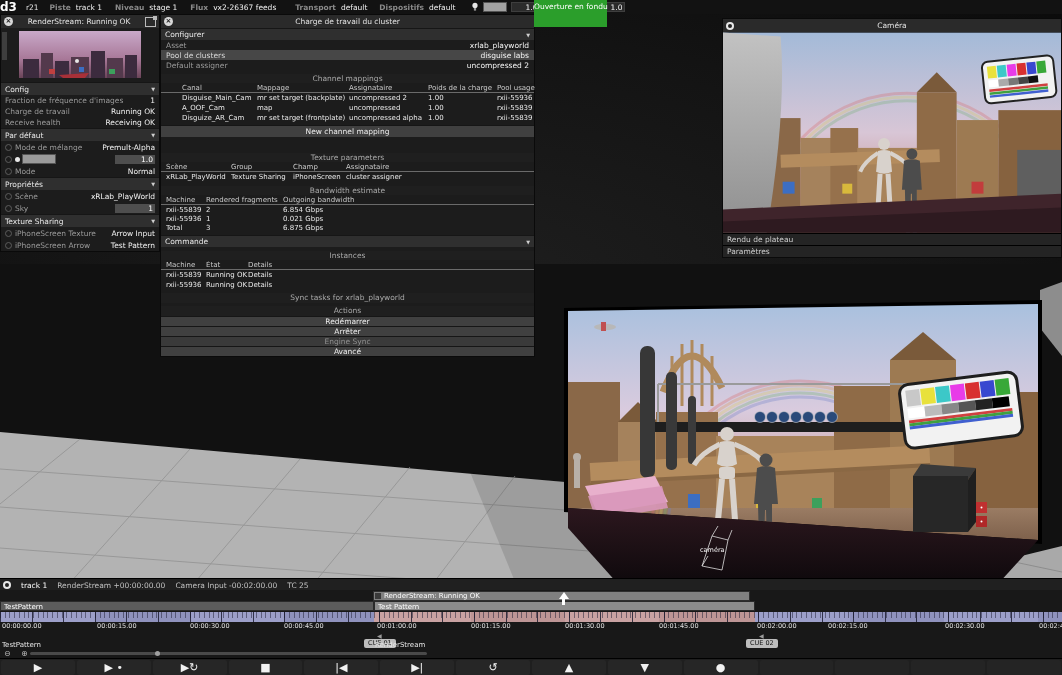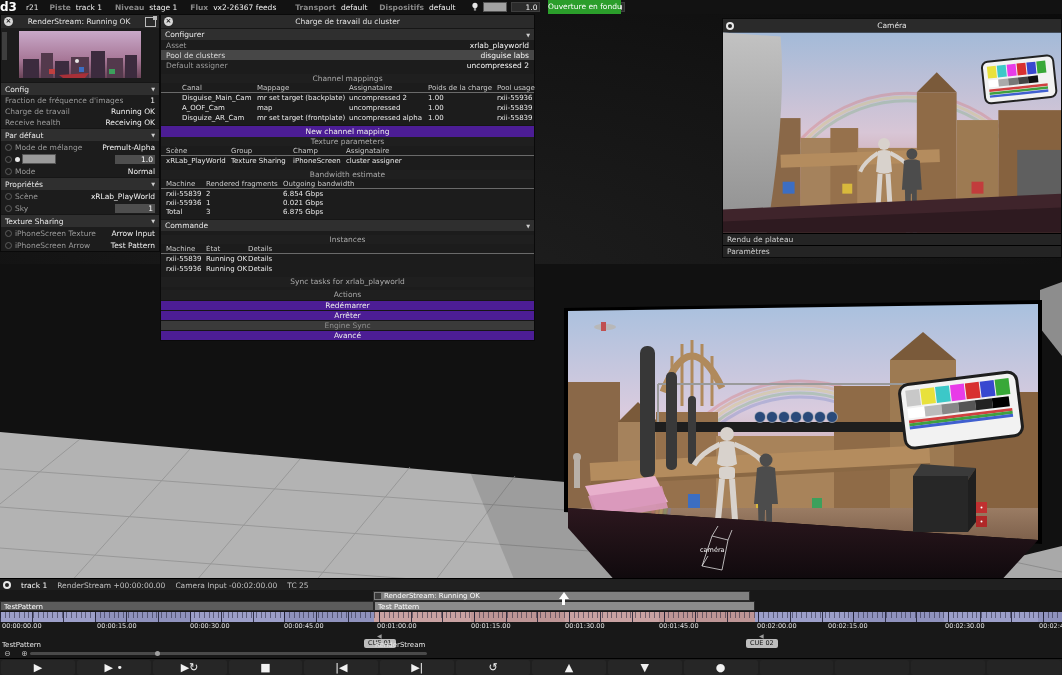--- a/index.html
+++ b/index.html
@@ -12,21 +12,21 @@
   #menubar{position:absolute;left:0;top:0;width:1062px;height:14px;background:#121212;
            display:flex;align-items:center;white-space:nowrap;z-index:40;}
   #menubar .logo{color:#fff;font-weight:bold;font-size:12px;}
   #menubar .ver{color:#e0e0e0;margin-left:9px;}
   .mb-group{display:flex;align-items:center;cursor:default;}
   .mb-label{color:#8a8a8a;font-weight:bold;}
   .mb-value{color:#f0f0f0;margin-left:5px;}
   .mb-slider{width:22px;height:8px;background:#a2a2a2;border:1px solid #555;}
   .mb-valbox{width:29px;height:10px;background:#2b2b2b;border:1px solid #3e3e3e;color:#f5f5f5;
              text-align:right;line-height:10px;padding-right:2px;box-sizing:border-box;}
-  #fade-btn{position:absolute;left:548px;top:0;width:73px;height:14px;background:#2b9e2b;
+  #fade-btn{position:absolute;left:534px;top:0;width:73px;height:27px;background:#2b9e2b;
             color:#fff;text-align:center;line-height:14px;font-size:7.5px;cursor:pointer;}
   .ico-svg{display:block;}
 
   
   .panel{background:#1c1c1c;border:1px solid #0a0a0a;box-sizing:border-box;z-index:30;}
   .titlebar{height:13px;background:#2a2a2a;display:flex;align-items:center;position:relative;}
   .titlebar .ttl{flex:1;text-align:center;color:#e3e3e3;font-size:7.5px;}
   .close-ico{width:9px;height:9px;margin-left:3px;border-radius:50%;background:#d8d8d8;color:#1a1a1a;
              font-size:7px;line-height:9px;text-align:center;font-weight:bold;cursor:pointer;flex:none;}
   .popout-ico{width:9px;height:8px;border:1px solid #bbb;margin-right:3px;position:relative;cursor:pointer;flex:none;}
@@ -43,21 +43,21 @@
   .bulb-dot{width:5px;height:5px;border-radius:50%;background:#e8e8e8;flex:none;}
 
   
   #left-panel{left:0;top:14px;width:160px;}
   #thumb-wrap{margin:3px 0 4px 18px;width:122px;height:47px;background:#000;}
   #lp-scroll{position:absolute;left:1px;top:17px;width:5px;height:28px;background:#3e3e3e;}
 
   
   #cluster-panel{left:160px;top:14px;width:375px;}
   .c-center{height:9px;line-height:9px;text-align:center;color:#a8a8a8;background:#1f1f1f;}
-  .c-btnrow{height:11px;line-height:11px;text-align:center;color:#ececec;background:#4c1d95;
+  .c-btnrow{height:11px;line-height:11px;text-align:center;color:#ececec;background:#404040;
             border-top:1px solid #161616;cursor:pointer;}
   .c-btnrow.dis{background:#3a3a3a;color:#8f8f8f;}
   .tbl-h{display:grid;align-items:center;height:9px;color:#c9c9c9;border-bottom:1px solid #6a6a6a;}
   .tbl-r{display:grid;align-items:center;height:10px;color:#e8e8e8;cursor:pointer;}
   .tbl-h>span,.tbl-r>span{overflow:hidden;white-space:nowrap;}
   .g-ch{grid-template-columns:75px 92px 79px 69px 50px 1fr;padding-left:21px;font-size:7px;}
   .g-tx{grid-template-columns:65px 62px 53px 1fr;padding-left:5px;font-size:7px;}
   .g-bw{grid-template-columns:40px 77px 1fr;padding-left:5px;font-size:7px;}
   .g-in{grid-template-columns:40px 42px 1fr;padding-left:5px;font-size:7px;}
   .cfg-row{height:10px;display:flex;align-items:center;padding:0 5px;color:#9a9a9a;cursor:pointer;}
@@ -476,21 +476,21 @@
     <div class="tbl-r g-ch">
       <span>Disguize_AR_Cam</span>
         <span>mr set target (frontplate)</span>
       <span>uncompressed alpha</span>
         <span>1.00</span>
       <span>rxii-55839</span>
         <span>-</span>
     </div>
     <div class="c-btnrow" style="margin-top:2px">New channel mapping</div>
 
-    <div class="c-center" style="margin-top:0">Texture parameters</div>
+    <div class="c-center" style="margin-top:16px">Texture parameters</div>
     <div class="tbl-h g-tx">
       <span>Scène</span>
       <span>Group</span>
       <span>Champ</span>
       <span>Assignataire</span>
     </div>
     <div class="tbl-r g-tx">
       <span>xRLab_PlayWorld</span>
         <span>Texture Sharing</span>
       <span>iPhoneScreen</span>

